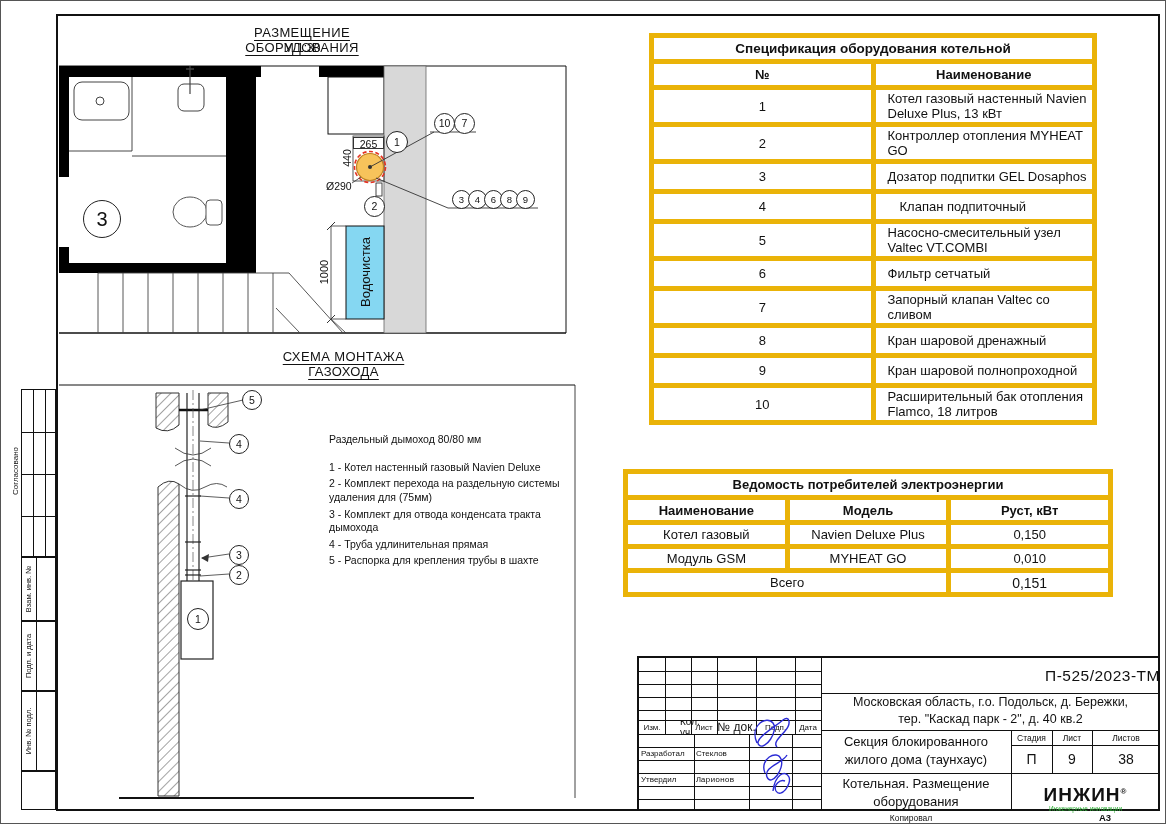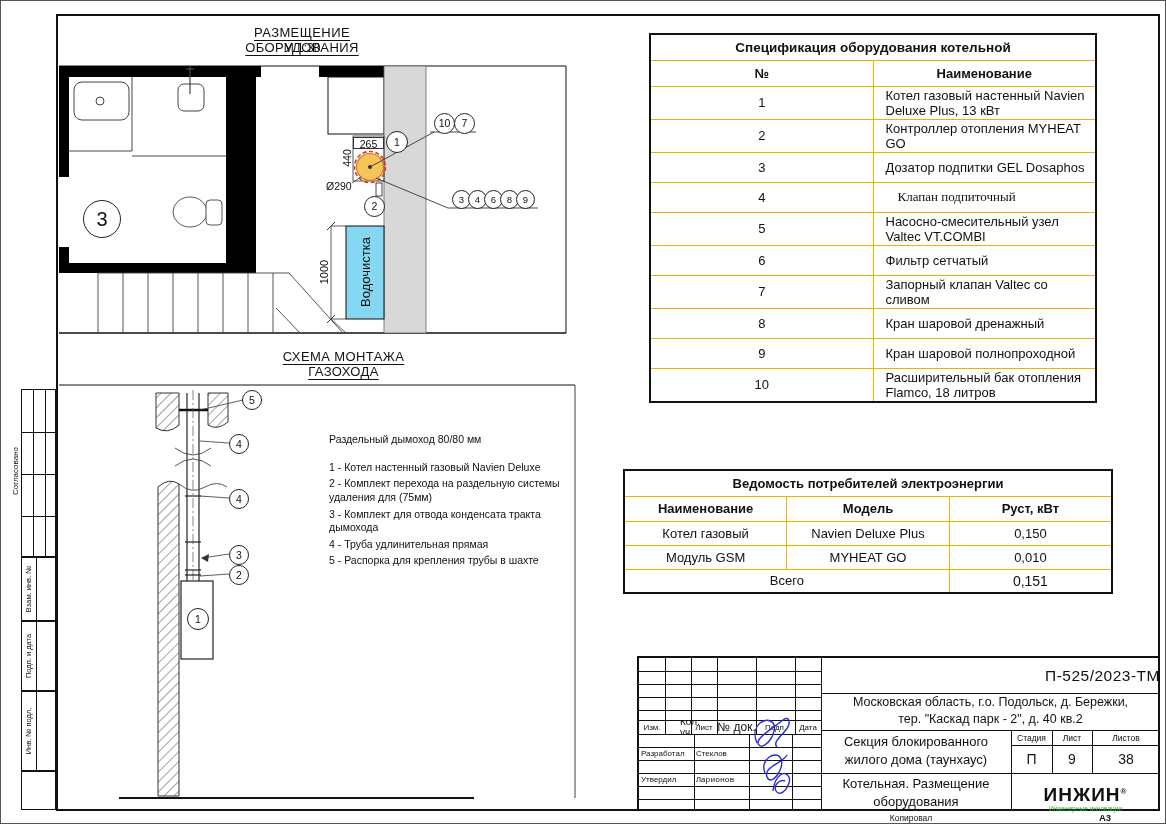--- a/index.html
+++ b/index.html
@@ -12,21 +12,21 @@
   .vl{position:absolute;width:1px;background:#111;}
   .hl{position:absolute;height:1px;background:#111;}
   .ctr{text-align:center;}
   .ttl{font-size:13px;letter-spacing:.4px;text-decoration:underline;text-underline-offset:3px;}
   .co{position:absolute;border:1.6px solid #222;border-radius:50%;background:#fff;
       display:flex;align-items:center;justify-content:center;font-size:10.5px;line-height:1;}
   .co.sm{font-size:9.5px;border-width:1.4px;}
   .rot{transform:rotate(-90deg);display:flex;align-items:center;justify-content:center;}
   table{border-collapse:collapse;table-layout:fixed;background:#fff;}
   table.spec{border:2px solid #111;}
-  table.spec td,table.spec th{border:1px solid #eab308;font-size:13px;overflow:hidden;}
+  table.spec td,table.spec th{border:5px solid #eab308;font-size:13px;overflow:hidden;}
   .dim{font-size:10.5px;line-height:1;}
   .striplabel{font-size:7.5px;white-space:nowrap;}
   .stamp-cell{position:absolute;display:flex;align-items:center;justify-content:center;overflow:hidden;}
   .legend{font-size:10.5px;line-height:1.3;}
   .legend .it{margin:0 0 3px 0;}
 </style>
 </head>
 <body>
 
 <div class="sheet">
@@ -277,21 +277,21 @@
     <tr style="height:30px;">
           <td class="ctr">2</td>
           <td style="padding-left:12px;">Контроллер отопления MYHEAT GO</td>
         </tr>
     <tr style="height:30px;">
           <td class="ctr">3</td>
           <td style="padding-left:12px;">Дозатор подпитки GEL Dosaphos</td>
         </tr>
     <tr style="height:30px;">
           <td class="ctr">4</td>
-          <td style="padding-left:24px;font-family:Liberation Serif, serif;">Клапан подпиточный</td>
+          <td style="padding-left:24px;">Клапан подпиточный</td>
         </tr>
     <tr style="height:30px;">
           <td class="ctr">5</td>
           <td style="padding-left:12px;">Насосно-смесительный узел Valtec VT.COMBI</td>
         </tr>
     <tr style="height:30px;">
           <td class="ctr">6</td>
           <td style="padding-left:12px;">Фильтр сетчатый</td>
         </tr>
     <tr style="height:30px;">

